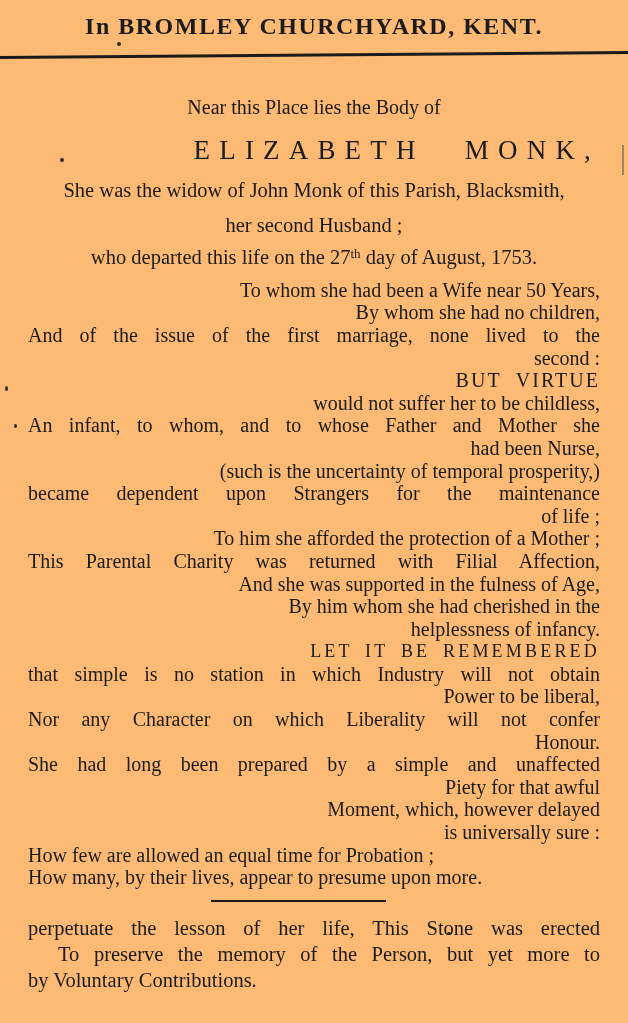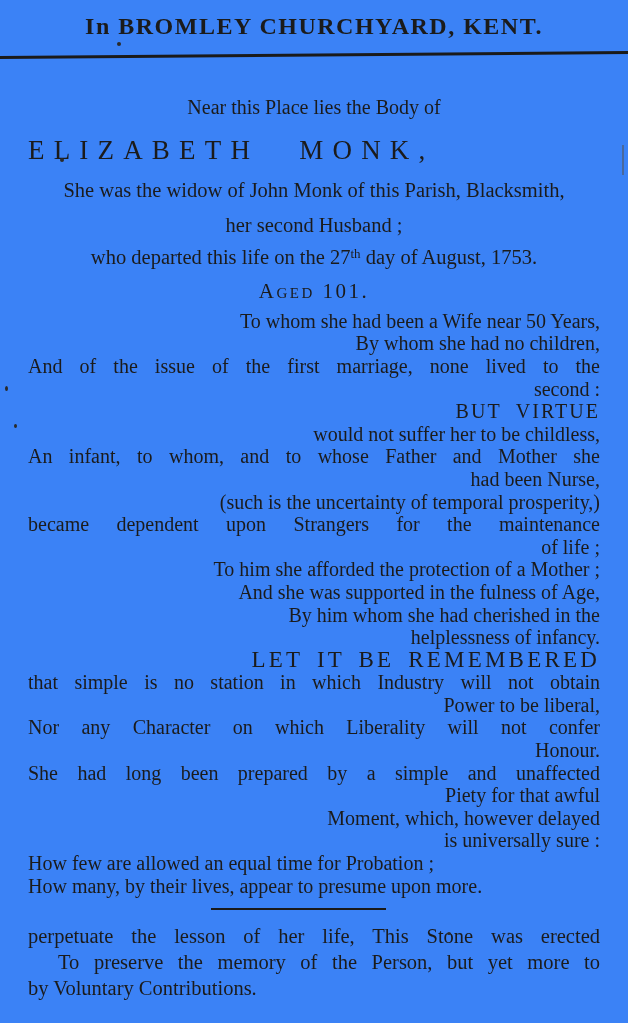--- a/index.html
+++ b/index.html
@@ -3,21 +3,21 @@
 <meta charset="utf-8">
 <style>
   html, body { margin: 0; padding: 0; background: #fbfbf9; }
   .page {
     position: relative;
     width: 628px;
     height: 1023px;
     overflow: hidden;
     box-sizing: border-box;
     padding: 0 28px;
-    background: #3b82f6;
+    background: #fdba74;
     color: #1b1b1b;
     font-family: "Liberation Serif", "DejaVu Serif", serif;
   }
   .header-title {
     padding-top: 12px;
     text-align: center;
     font-weight: bold;
     font-size: 24px;
     line-height: 1.2;
     letter-spacing: 1.5px;
@@ -33,21 +33,21 @@
     transform-origin: left center;
   }
   .intro-line {
     margin-top: 54px;
     text-align: center;
     font-size: 20px;
     line-height: 24px;
   }
   .deceased-name {
     margin-top: 15px;
-    text-align: left;
+    text-align: right;
     font-size: 27px;
     line-height: 32px;
     letter-spacing: 0.34em;
     word-spacing: 0.9em;
     white-space: nowrap;
   }
   .widow-line, .husband-line, .departed-line {
     text-align: center;
     font-size: 20.5px;
     line-height: 25px;
@@ -68,21 +68,21 @@
     font-variant: small-caps;
     letter-spacing: 2.5px;
   }
   .epitaph-body { margin-top: 7px; }
   .bl { font-size: 20px; line-height: 22.6px; }
   .c { text-align: right; }
   .l { text-align: left; }
   .j { text-align: justify; text-align-last: justify; }
   .caps-virtue { letter-spacing: 2px; word-spacing: 8px; }
   .remember-heading {
-    font-size: 23px;
+    font-size: 18px;
     letter-spacing: 3.2px;
     word-spacing: 5px;
   }
   .rule-mid {
     width: 175px;
     height: 2px;
     background: #1a1a1a;
     margin: 11px auto 0 auto;
     transform: translateX(-16px);
   }
@@ -114,35 +114,35 @@
   <div class="rule-top"></div>
 
   <div class="intro-line">Near this Place lies the Body of</div>
   <div class="deceased-name">ELIZABETH MONK,</div>
 
   <div class="widow-line">She was the widow of John Monk of this Parish, Blacksmith,</div>
   <div class="husband-line">her second Husband ;</div>
 
   <div class="departed-line"><span>who departed this life on the 27</span><span class="ordinal-sup">th</span><span> day of August, 1753.</span></div>
 
-  <div class="aged-line">Aged 101.</div>
 
   <div class="epitaph-body">
     <div class="bl c">To whom she had been a Wife near 50 Years,</div>
     <div class="bl c">By whom she had no children,</div>
     <div class="bl j">And of the issue of the first marriage, none lived to the</div>
     <div class="bl c">second :</div>
     <div class="bl c caps-virtue">BUT VIRTUE</div>
     <div class="bl c">would not suffer her to be childless,</div>
     <div class="bl j">An infant, to whom, and to whose Father and Mother she</div>
     <div class="bl c">had been Nurse,</div>
     <div class="bl c">(such is the uncertainty of temporal prosperity,)</div>
     <div class="bl j">became dependent upon Strangers for the maintenance</div>
     <div class="bl c">of life ;</div>
     <div class="bl c">To him she afforded the protection of a Mother ;</div>
+    <div class="bl j">This Parental Charity was returned with Filial Affection,</div>
     <div class="bl c">And she was supported in the fulness of Age,</div>
     <div class="bl c">By him whom she had cherished in the</div>
     <div class="bl c">helplessness of infancy.</div>
     <div class="bl c remember-heading">LET IT BE REMEMBERED</div>
     <div class="bl j">that simple is no station in which Industry will not obtain</div>
     <div class="bl c">Power to be liberal,</div>
     <div class="bl j">Nor any Character on which Liberality will not confer</div>
     <div class="bl c">Honour.</div>
     <div class="bl j">She had long been prepared by a simple and unaffected</div>
     <div class="bl c">Piety for that awful</div>

